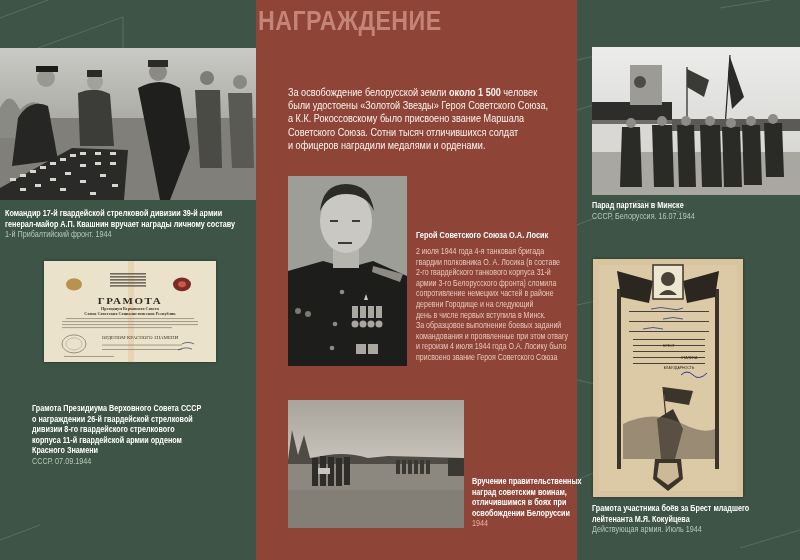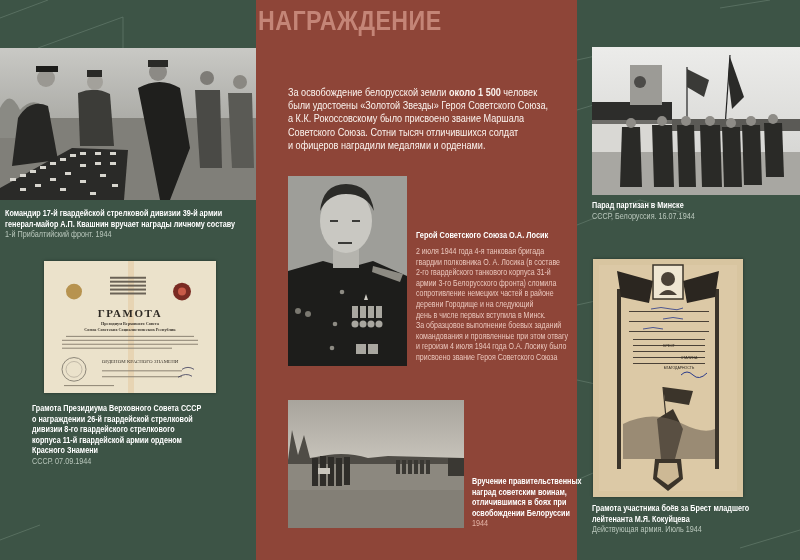--- a/index.html
+++ b/index.html
@@ -185,21 +185,21 @@
         <circle cx="159" cy="74" r="5"></circle>
         <circle cx="181" cy="72" r="5"></circle>
     </g>
   </svg>
 </div>
 <div class="cap" style="left:592px;top:200px;width:260px;">
   <span class="bold">Парад партизан в Минске</span>
   <span class="sub">СССР, Белоруссия. 16.07.1944</span>
 </div>
 
-<div class="photo" style="left:44px;top:261px;width:172px;height:132px;box-shadow:0 0 3px rgba(0,0,0,0.4);">
+<div class="photo" style="left:44px;top:261px;width:172px;height:101px;box-shadow:0 0 3px rgba(0,0,0,0.4);">
   <svg viewBox="0 0 172 134" preserveAspectRatio="none">
     <rect width="172" height="134" fill="#ebe2cb"></rect>
     <rect x="84" y="0" width="6" height="134" fill="#e6cfa8" opacity="0.7"></rect>
     <circle cx="30" cy="31" r="8" fill="#b7934f"></circle>
     <g fill="#6a6256">
         <rect x="66" y="16" width="36" height="2"></rect>
         <rect x="66" y="20" width="36" height="2"></rect>
         <rect x="66" y="24" width="36" height="2"></rect>
         <rect x="66" y="28" width="36" height="2"></rect>
         <rect x="66" y="32" width="36" height="2"></rect>

